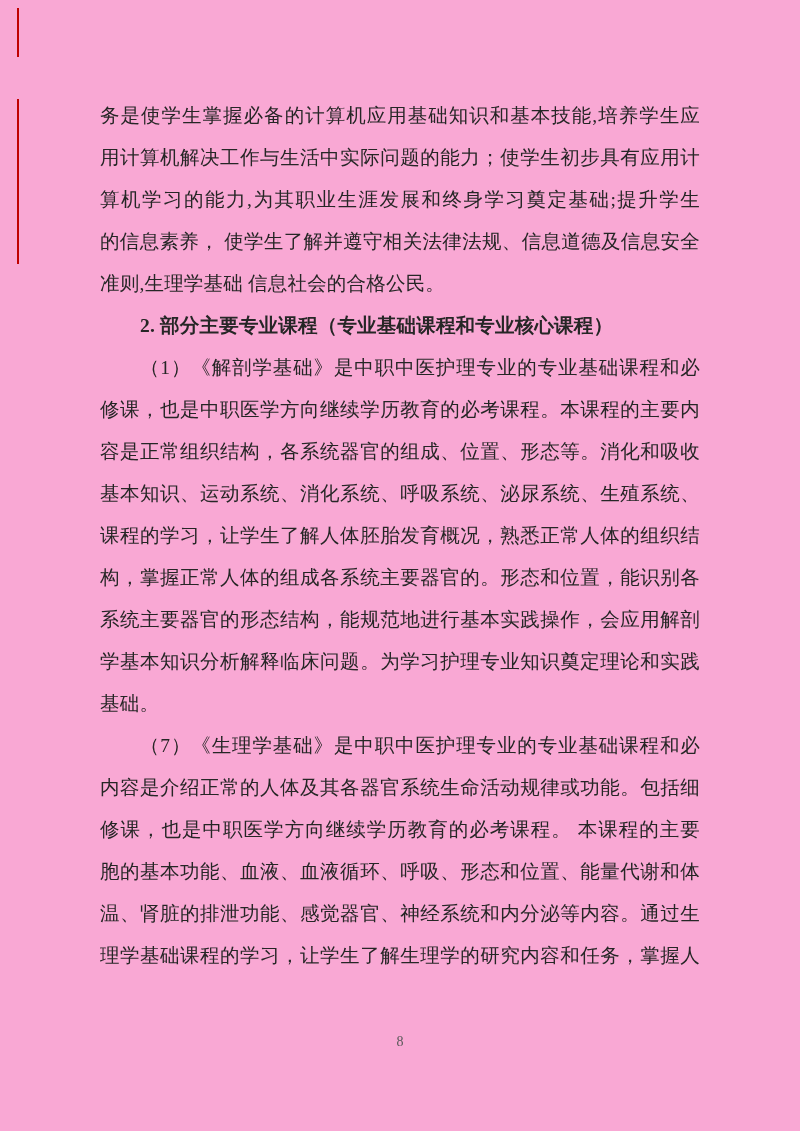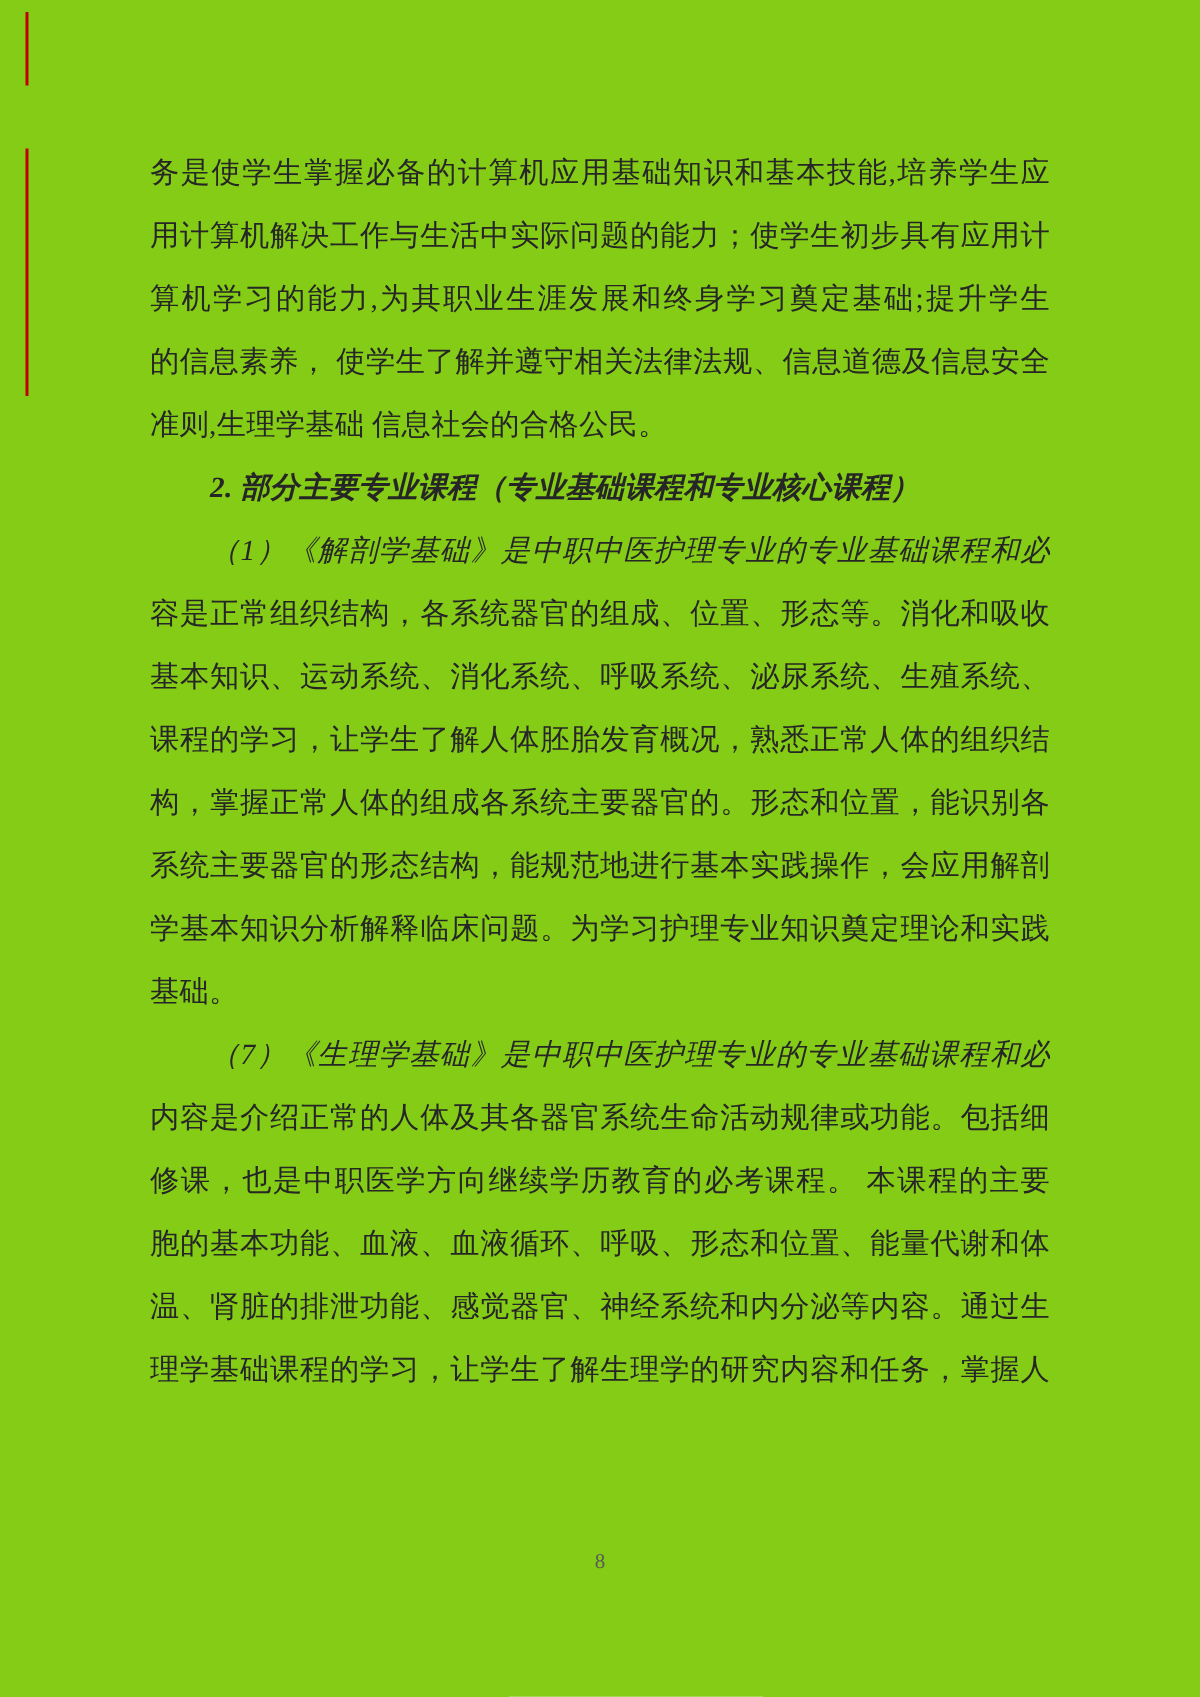--- a/index.html
+++ b/index.html
@@ -5,21 +5,21 @@
   html,body{margin:0;padding:0;}
   body{
     background:#ffffff;
     font-family:"Liberation Serif","DejaVu Serif",serif;
     -webkit-font-smoothing:antialiased;
   }
   .page{
     position:relative;
     width:800px;
     height:1131px;
-    background:#84cc16;
+    background:#f9a8d4;
     overflow:hidden;
     color:#262626;
   }
   .content{
     position:absolute;
     left:100px;
     top:95px;
     width:600px;
   }
   .line{
@@ -34,21 +34,20 @@
     text-align-last:left;
     overflow:hidden;
     white-space:nowrap;
   }
   .line.j{
     text-align-last:justify;
     white-space:normal;
   }
   .line.ind{
     padding-left:40px;
-    font-style:italic;
   }
   .line.heading{
     font-weight:bold;
   }
   .page-number{
     position:absolute;
     left:0;
     top:1030px;
     width:100%;
     height:24px;
@@ -76,20 +75,21 @@
 
     <div class="line j">务是使学生掌握必备的计算机应用基础知识和基本技能,培养学生应</div>
     <div class="line j">用计算机解决工作与生活中实际问题的能力；使学生初步具有应用计</div>
     <div class="line j">算机学习的能力,为其职业生涯发展和终身学习奠定基础;提升学生</div>
     <div class="line j">的信息素养， 使学生了解并遵守相关法律法规、信息道德及信息安全</div>
     <div class="line">准则,生理学基础 信息社会的合格公民。</div>
 
     <div class="line heading ind">2. 部分主要专业课程（专业基础课程和专业核心课程）</div>
 
     <div class="line j ind">（1）《解剖学基础》是中职中医护理专业的专业基础课程和必</div>
+    <div class="line j">修课，也是中职医学方向继续学历教育的必考课程。本课程的主要内</div>
     <div class="line j">容是正常组织结构，各系统器官的组成、位置、形态等。消化和吸收</div>
     <div class="line j">基本知识、运动系统、消化系统、呼吸系统、泌尿系统、生殖系统、</div>
     <div class="line j">课程的学习，让学生了解人体胚胎发育概况，熟悉正常人体的组织结</div>
     <div class="line j">构，掌握正常人体的组成各系统主要器官的。形态和位置，能识别各</div>
     <div class="line j">系统主要器官的形态结构，能规范地进行基本实践操作，会应用解剖</div>
     <div class="line j">学基本知识分析解释临床问题。为学习护理专业知识奠定理论和实践</div>
     <div class="line">基础。</div>
 
     <div class="line j ind">（7）《生理学基础》是中职中医护理专业的专业基础课程和必</div>
     <div class="line j">内容是介绍正常的人体及其各器官系统生命活动规律或功能。包括细</div>

